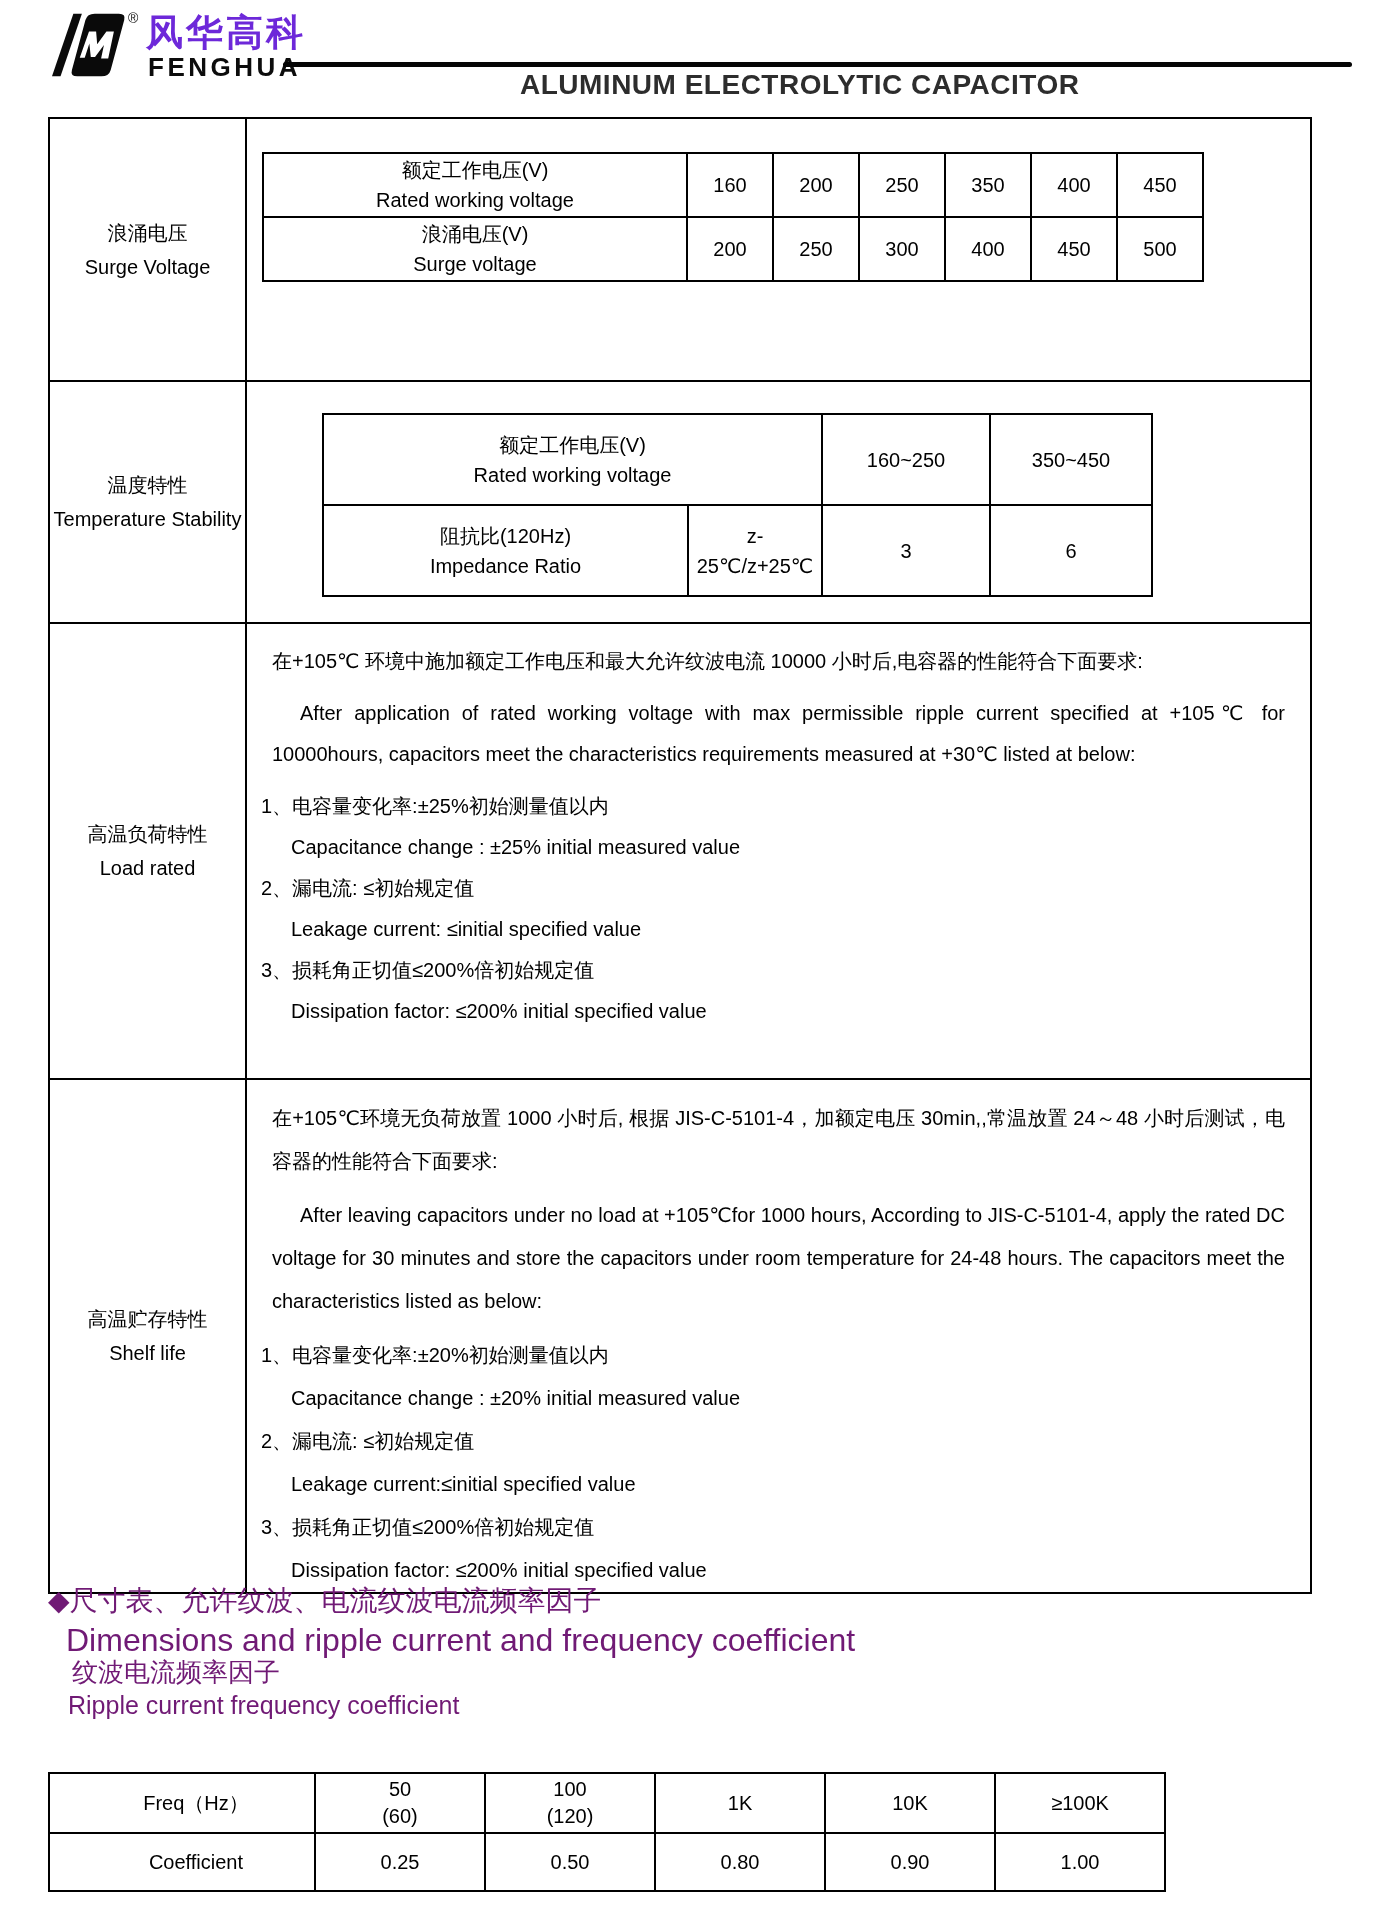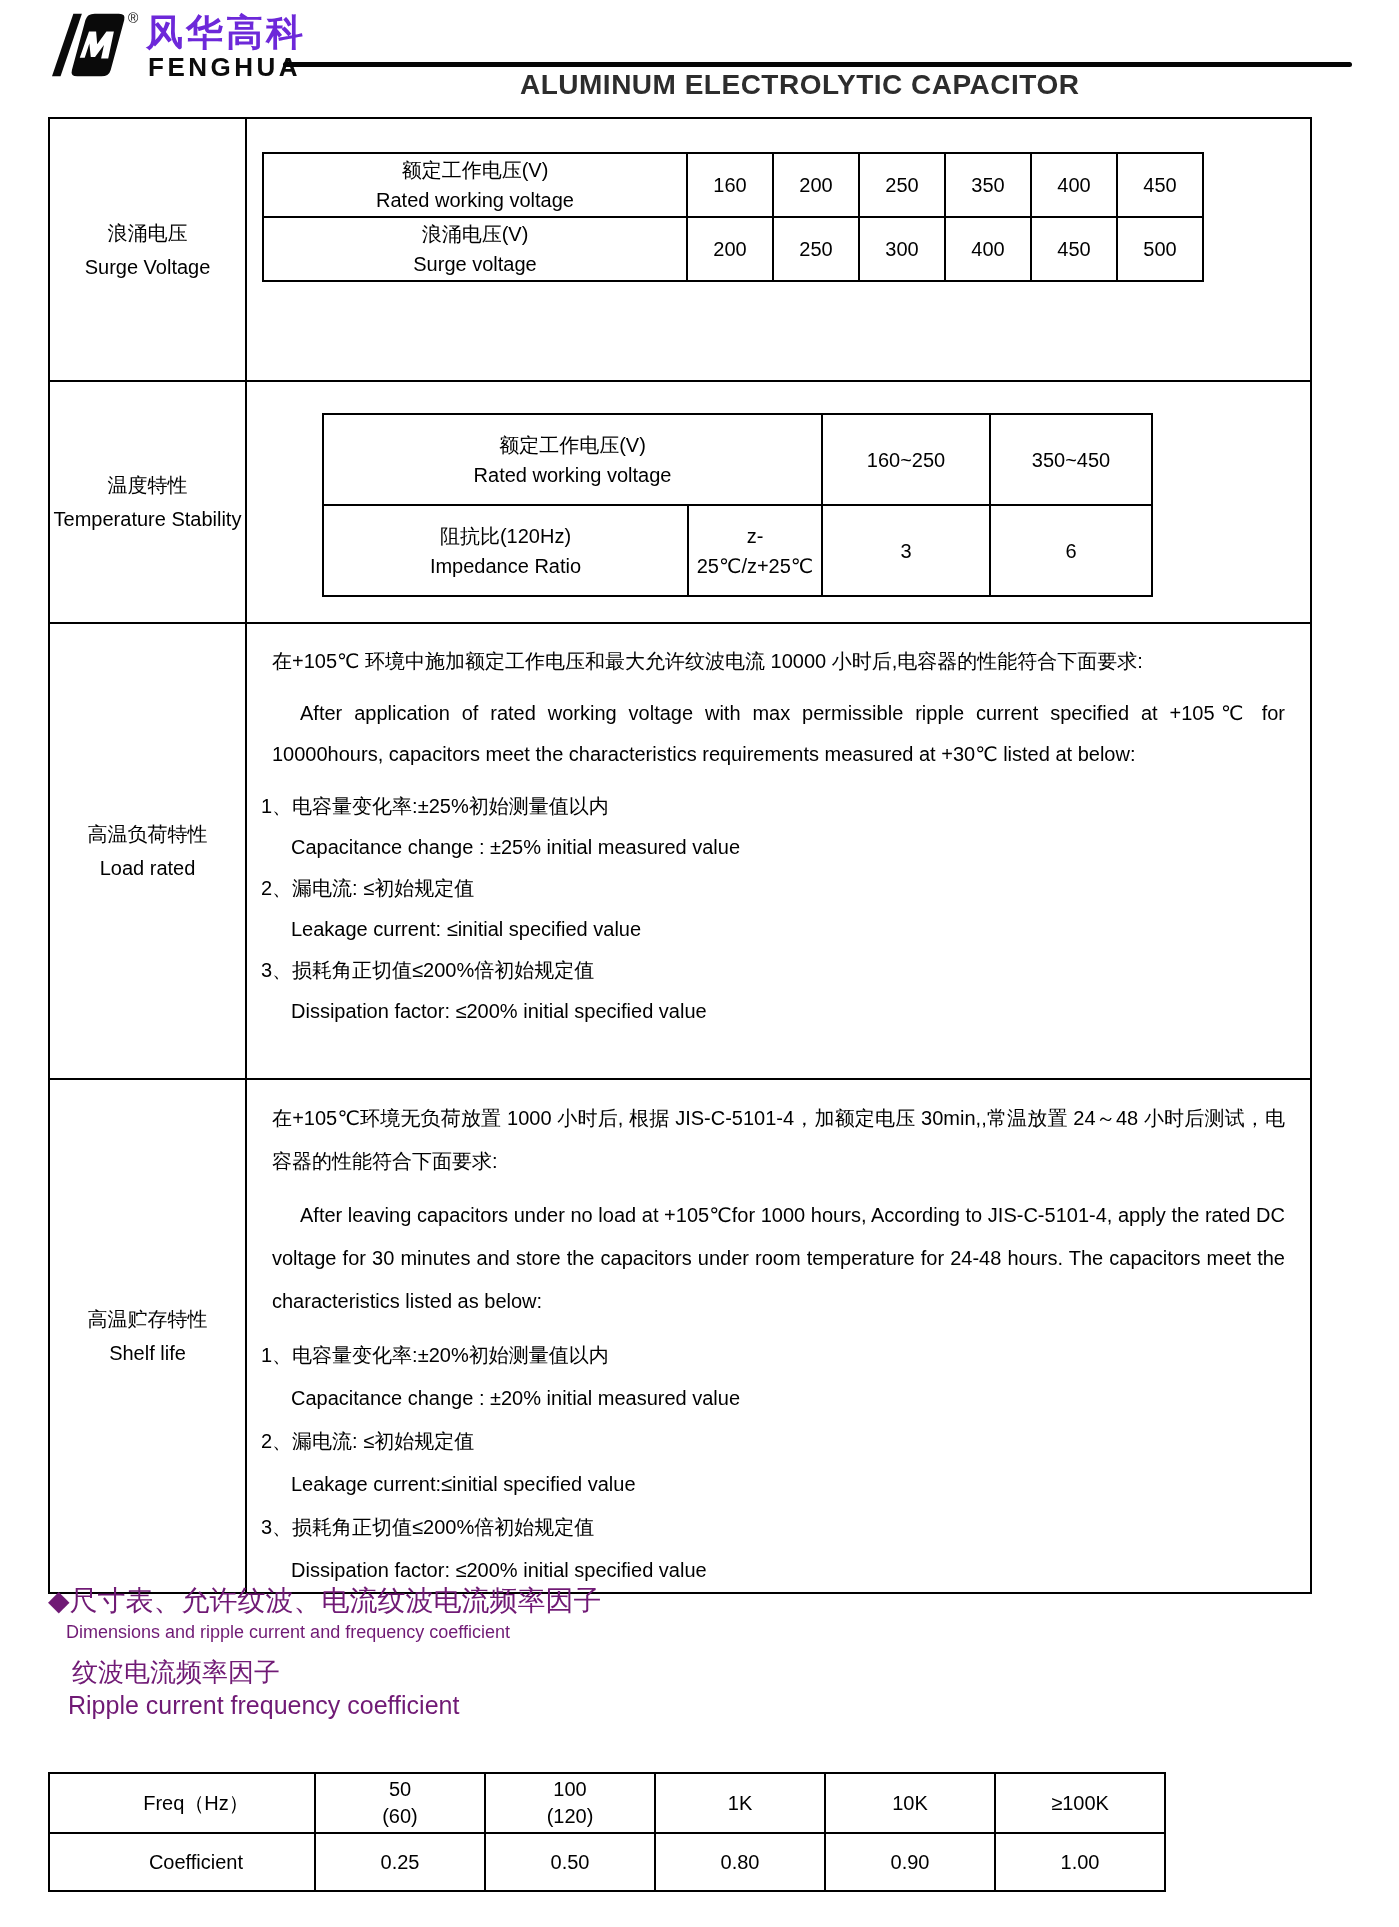--- a/index.html
+++ b/index.html
@@ -38,21 +38,21 @@
   .text-block{padding:6px 14px 0 14px;font-size:20px;overflow:hidden;}
   .lh-load{line-height:41px;}
   .lh-shelf{line-height:43px;}
   .text-block p{margin:11px;text-align:justify;}
   .text-block p.en{text-indent:28px;}
   .item-en{padding-left:30px;}
 
   
   .sect{position:absolute;left:48px;color:#701a75;white-space:nowrap;}
   .sect-1{top:1582px;font-size:28px;}
-  .sect-2{top:1622px;left:66px;font-size:18px;}
+  .sect-2{top:1622px;left:66px;font-size:32px;}
   .sect-3{top:1655px;left:72px;font-size:26px;}
   .sect-4{top:1691px;left:68px;font-size:25px;}
 
   
   .freq{position:absolute;left:48px;top:1772px;width:1118px;table-layout:fixed;}
   .freq td{border:2px solid #000;text-align:center;vertical-align:middle;font-size:20px;line-height:27px;padding:0;}
   .freq td.flabel{width:236px;padding-left:28px;}
   .freq tr.r1 td{height:58px;}
   .freq tr.r2 td{height:56px;}
 </style>

